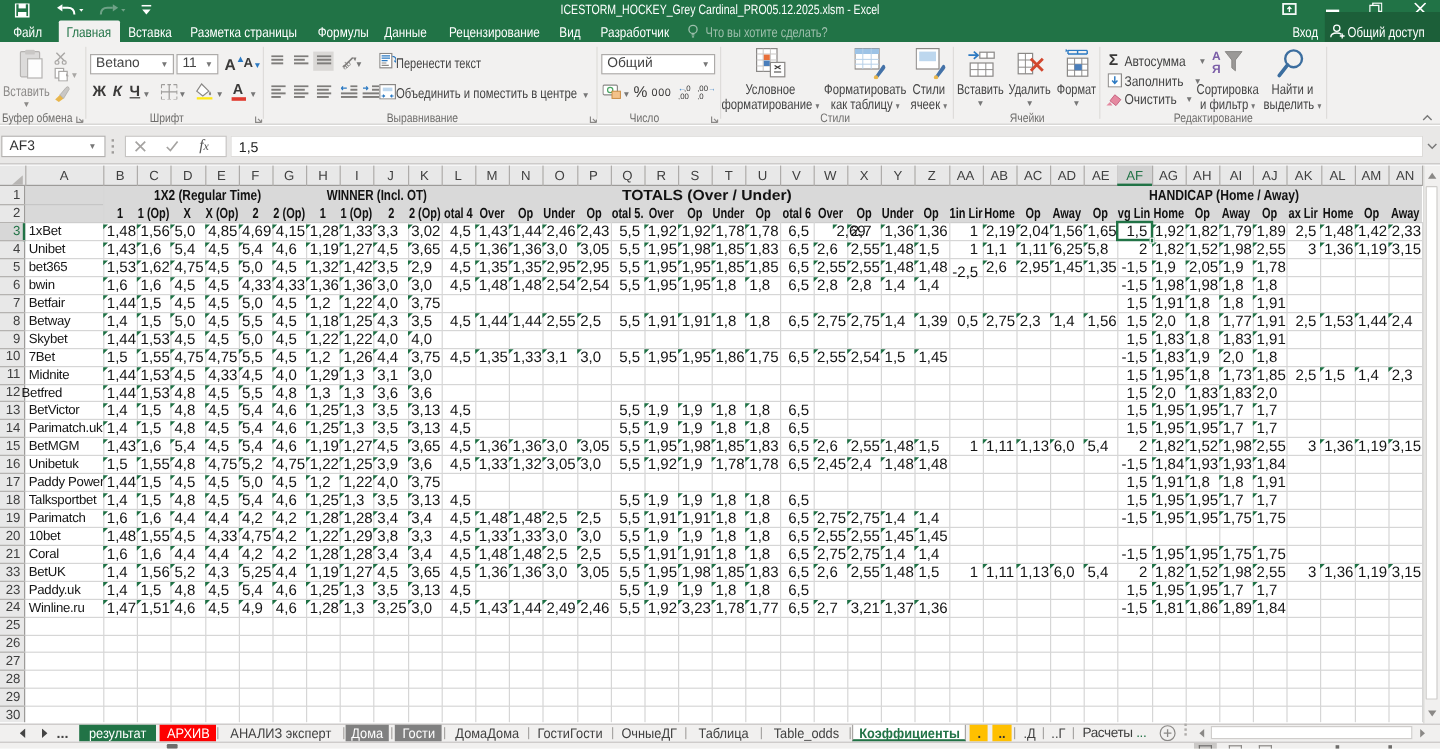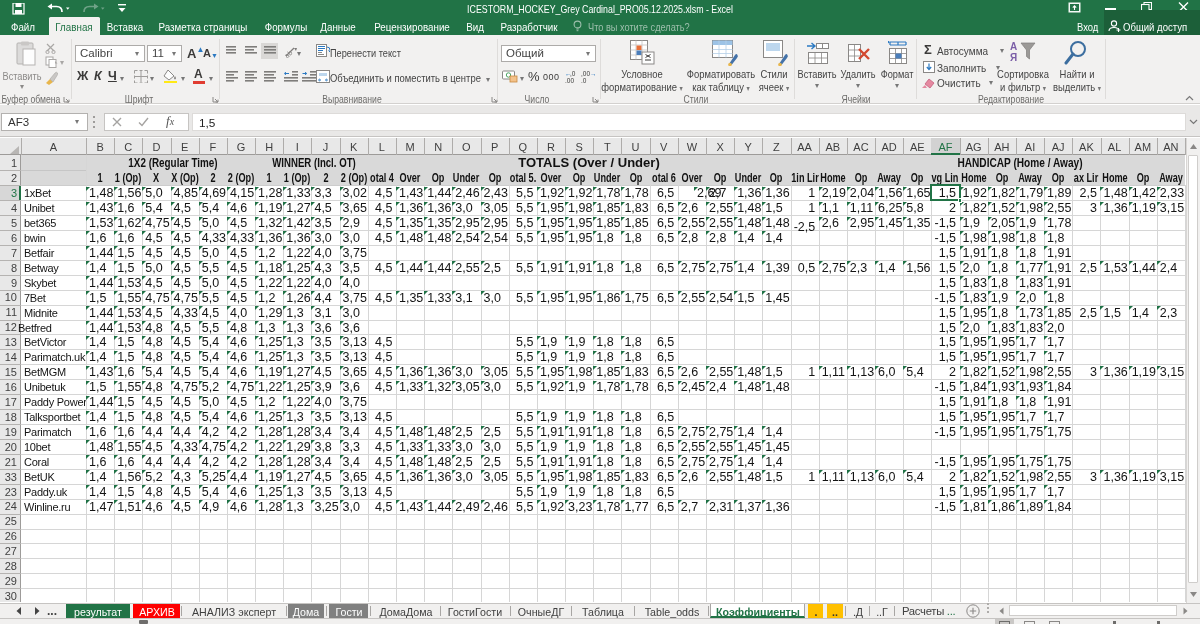--- a/index.html
+++ b/index.html
@@ -111,21 +111,21 @@
 <rect x="1" y="1" width="7" height="8" fill="#fff" stroke="#a9a7a5"></rect>
 <rect x="4" y="3.5" width="7" height="8" fill="#fff" stroke="#a9a7a5"></rect>
 <path d="M10 5 l2.5 2.5 -2.5 0 z" fill="#a9a7a5"></path>
     </svg>
     <div class="tx" style="left:60px;top:58px;color:#a9a7a5;font-size:8px;">▾</div>
     <svg class="ab" style="left:44px;top:71px;" width="14" height="14" viewBox="0 0 14 14">
 <path d="M2 12 L6 8 L9 11 L5 14 Z" fill="#e8b64c"></path>
 <path d="M6 8 L11 2 Q12.5 0.5 13.5 2 Q14.5 3.5 13 4.5 L9 11 Z" fill="#c9c7c5" stroke="#a9a7a5" stroke-width="0.6"></path>
     </svg>
     <div class="ab" style="left:75px;top:45px;width:70px;height:17px;background:#fff;border:1px solid #adaba9;"></div>
-    <div class="tx" style="left:80px;top:47px;color:#444;font-size:11.5px;">Calibri</div>
+    <div class="tx" style="left:80px;top:47px;color:#444;font-size:11.5px;">Betano</div>
     <div class="tx" style="left:135px;top:49px;color:#777;font-size:8px;">▾</div>
     <div class="ab" style="left:147px;top:45px;width:35px;height:17px;background:#fff;border:1px solid #adaba9;"></div>
     <div class="tx" style="left:152px;top:47px;color:#444;font-size:11.5px;">11</div>
     <div class="tx" style="left:172px;top:49px;color:#777;font-size:8px;">▾</div>
     <div class="tx" style="left:187px;top:45px;color:#3b3a39;font-size:13px;font-weight:bold;">A<span style="font-size:8px;vertical-align:6px;color:#2b79c2;">▲</span></div>
     <div class="tx" style="left:203px;top:47px;color:#3b3a39;font-size:11px;font-weight:bold;">A<span style="font-size:7px;vertical-align:-1px;color:#2b79c2;">▼</span></div>
     <div class="tx" style="left:77px;top:69px;color:#3b3a39;font-size:12.5px;font-weight:bold;">Ж</div>
     <div class="tx" style="left:94px;top:69px;color:#3b3a39;font-size:12.5px;font-style:italic;font-weight:bold;">К</div>
     <div class="tx" style="left:108px;top:69px;color:#3b3a39;font-size:12.5px;text-decoration:underline;font-weight:bold;">Ч</div>
     <div class="tx" style="left:120px;top:74px;color:#777;font-size:8px;">▾</div>
@@ -1200,21 +1200,21 @@
       <div class="dc tt ll" style="left:424.16px;top:344.39px;width:28.18px;">1,44</div>
       <div class="dc tt ll" style="left:452.34px;top:344.39px;width:28.18px;">2,49</div>
       <div class="dc tt ll" style="left:480.52px;top:344.39px;width:28.18px;">2,46</div>
       <div class="dc rr" style="left:508.70px;top:344.39px;width:28.18px;">5,5</div>
       <div class="dc tt ll" style="left:536.88px;top:344.39px;width:28.18px;">1,92</div>
       <div class="dc tt ll" style="left:565.06px;top:344.39px;width:28.18px;">3,23</div>
       <div class="dc tt ll" style="left:593.24px;top:344.39px;width:28.18px;">1,78</div>
       <div class="dc tt ll" style="left:621.42px;top:344.39px;width:28.18px;">1,77</div>
       <div class="dc rr" style="left:649.60px;top:344.39px;width:28.18px;">6,5</div>
       <div class="dc tt ll" style="left:677.78px;top:344.39px;width:28.18px;">2,7</div>
-      <div class="dc tt ll" style="left:705.96px;top:344.39px;width:28.18px;">2,31</div>
+      <div class="dc tt ll" style="left:705.96px;top:344.39px;width:28.18px;">3,21</div>
       <div class="dc tt ll" style="left:734.14px;top:344.39px;width:28.18px;">1,37</div>
       <div class="dc tt ll" style="left:762.32px;top:344.39px;width:28.18px;">1,36</div>
       <div class="dc rr" style="left:931.40px;top:344.39px;width:28.18px;">-1,5</div>
       <div class="dc tt ll" style="left:959.58px;top:344.39px;width:28.18px;">1,81</div>
       <div class="dc tt ll" style="left:987.76px;top:344.39px;width:28.18px;">1,86</div>
       <div class="dc tt ll" style="left:1015.94px;top:344.39px;width:28.18px;">1,89</div>
       <div class="dc tt ll" style="left:1044.12px;top:344.39px;width:28.18px;">1,84</div>
       <div class="ab" style="left:930.40px;top:28.86px;width:30.18px;height:16.93px;border:2px solid #217346;background:transparent;"></div>
       <div class="ab" style="left:957.58px;top:42.79px;width:4.5px;height:4.5px;background:#217346;border:1px solid #fff;"></div>
     </div>

